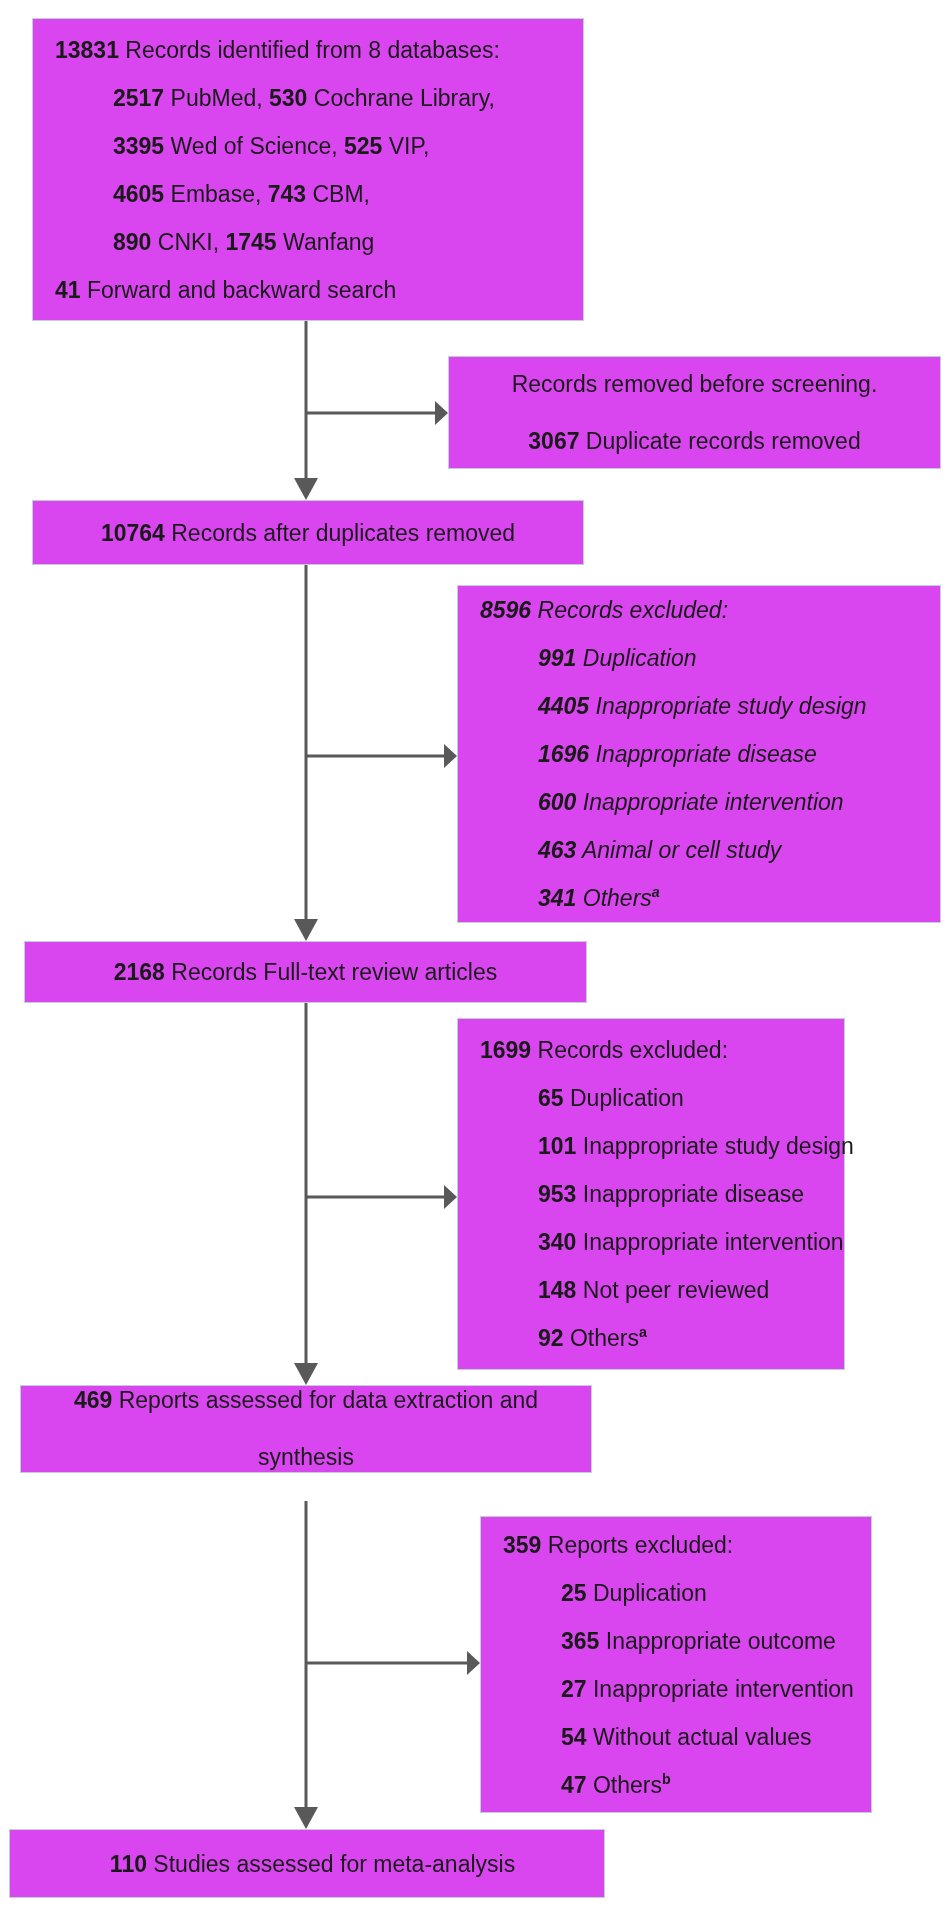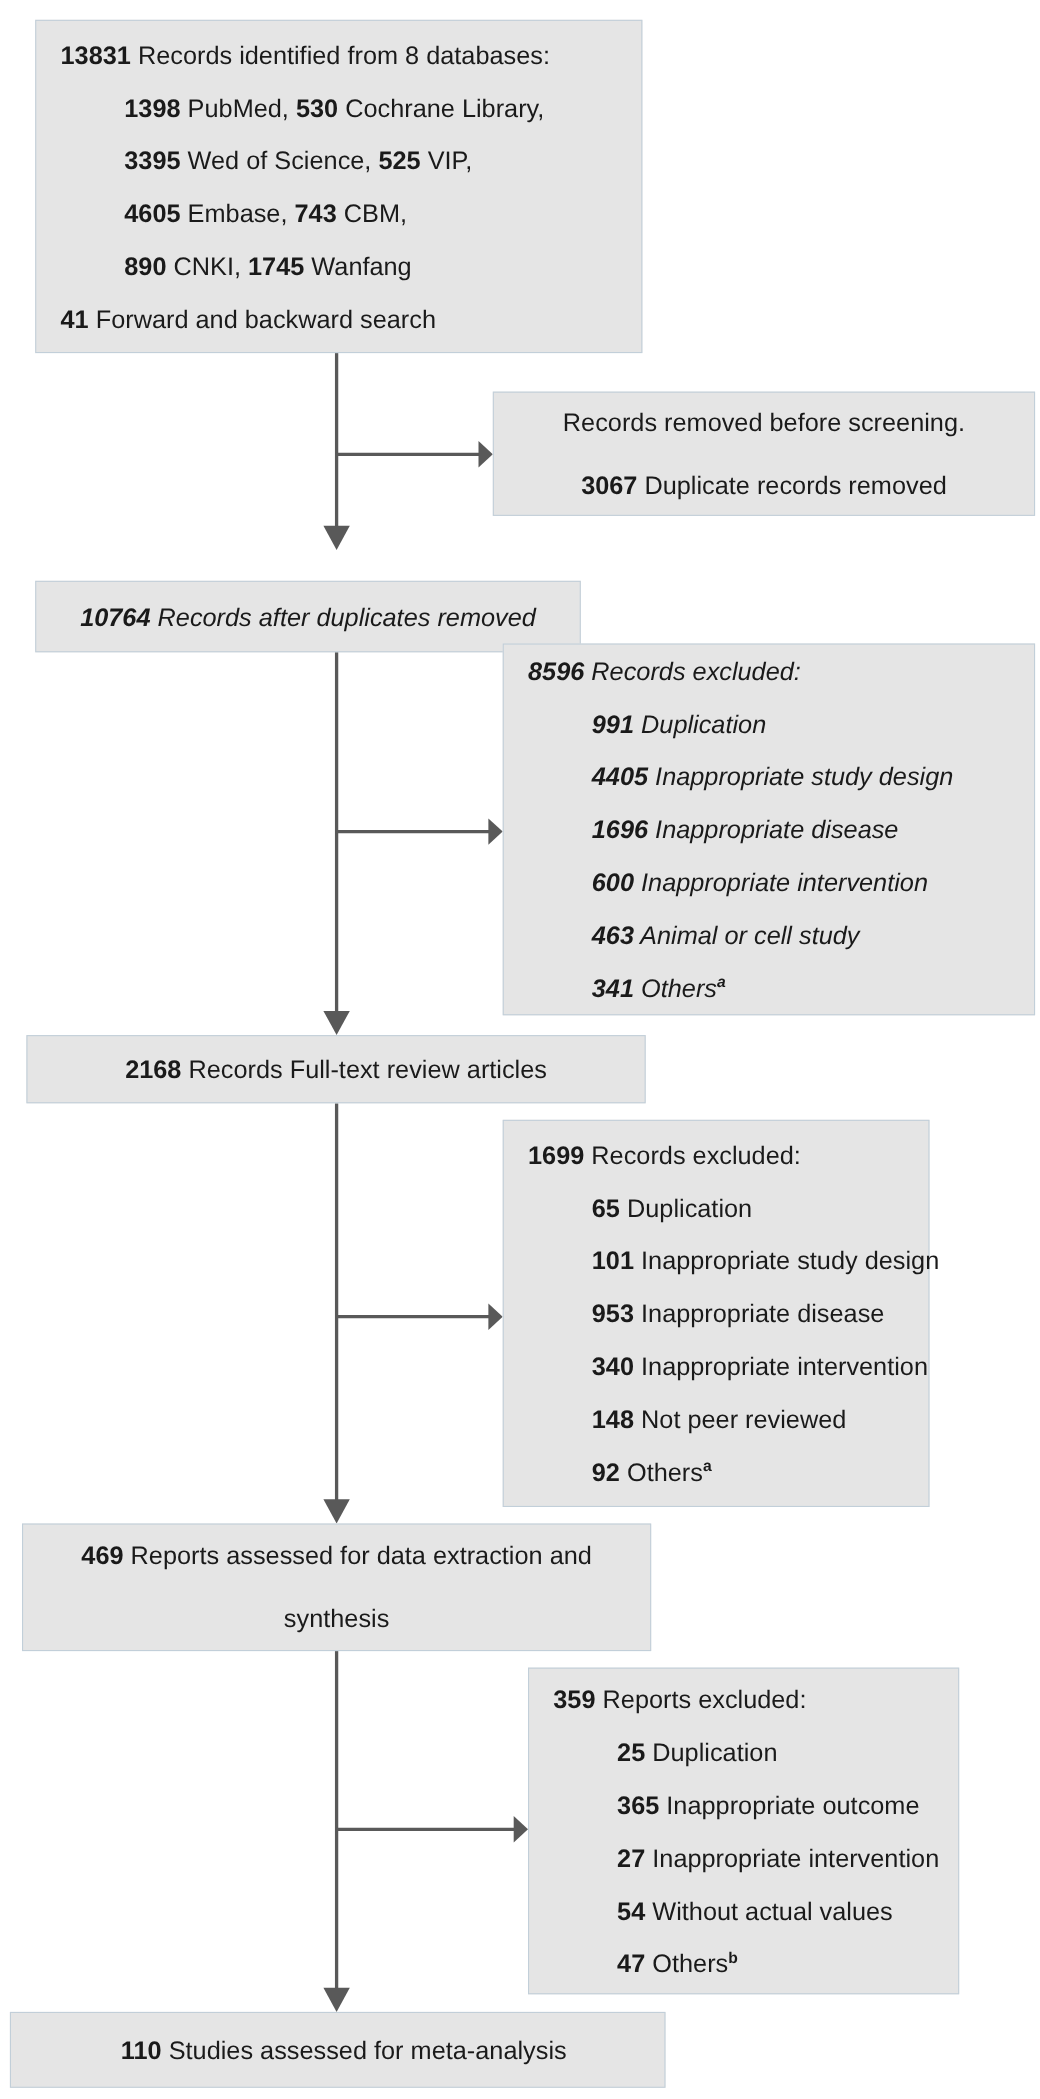--- a/index.html
+++ b/index.html
@@ -8,21 +8,21 @@
     width:945px;height:1908px;
     background:#ffffff;
     font-family:"Liberation Sans", sans-serif;
     color:#1a1a1a;
     font-size:23px;
     overflow:hidden;
   }
   .box{
     position:absolute;
     box-sizing:border-box;
-    background:#e5e5e5;
+    background:#d946ef;
     border:1px solid #c2cfd9;
     display:flex;
     flex-direction:column;
     justify-content:center;
     padding:0 22px;
   }
   .line{line-height:48px;white-space:nowrap;}
   .roomy .line{line-height:57px;}
   .indent{padding-left:58px;}
   .center{text-align:center;align-items:center;}
@@ -67,33 +67,33 @@
       <polygon points="294,1807 318,1807 306,1829"></polygon>
     </g>
     <g>
       <line x1="306" y1="1663" x2="469" y2="1663"></line>
       <polygon points="467,1651 467,1675 480,1663"></polygon>
     </g>
   </svg>
 
   <div class="box" style="left:32px;top:18px;width:552px;height:303px;">
     <div class="line"><b>13831</b><span> Records identified from 8 databases:</span></div>
-    <div class="line indent"><b>1398</b><span> PubMed, </span><b>530</b><span> Cochrane Library,</span></div>
+    <div class="line indent"><b>2517</b><span> PubMed, </span><b>530</b><span> Cochrane Library,</span></div>
     <div class="line indent"><b>3395</b><span> Wed of Science, </span><b>525</b><span> VIP,</span></div>
     <div class="line indent"><b>4605</b><span> Embase, </span><b>743</b><span> CBM,</span></div>
     <div class="line indent"><b>890</b><span> CNKI, </span><b>1745</b><span> Wanfang</span></div>
     <div class="line"><b>41</b><span> Forward and backward search</span></div>
   </div>
 
   <div class="box center roomy" style="left:448px;top:356px;width:493px;height:113px;">
     <div class="line"><span>Records removed before screening.</span></div>
     <div class="line"><b>3067</b><span> Duplicate records removed</span></div>
   </div>
 
-  <div class="box center" style="left:32px;top:528px;width:496px;height:65px;font-style:italic;">
+  <div class="box center" style="left:32px;top:500px;width:552px;height:65px;">
     <div class="line"><b>10764</b><span> Records after duplicates removed</span></div>
   </div>
 
   <div class="box" style="left:457px;top:585px;width:484px;height:338px;font-style:italic;">
     <div class="line"><b>8596</b><span> Records excluded:</span></div>
     <div class="line indent"><b>991</b><span> Duplication</span></div>
     <div class="line indent"><b>4405</b><span> Inappropriate study design</span></div>
     <div class="line indent"><b>1696</b><span> Inappropriate disease</span></div>
     <div class="line indent"><b>600</b><span> Inappropriate intervention</span></div>
     <div class="line indent"><b>463</b><span> Animal or cell study</span></div>
@@ -107,21 +107,21 @@
   <div class="box" style="left:457px;top:1018px;width:388px;height:352px;">
     <div class="line"><b>1699</b><span> Records excluded:</span></div>
     <div class="line indent"><b>65</b><span> Duplication</span></div>
     <div class="line indent"><b>101</b><span> Inappropriate study design</span></div>
     <div class="line indent"><b>953</b><span> Inappropriate disease</span></div>
     <div class="line indent"><b>340</b><span> Inappropriate intervention</span></div>
     <div class="line indent"><b>148</b><span> Not peer reviewed</span></div>
     <div class="line indent"><b>92</b><span> Others</span><sup>a</sup></div>
   </div>
 
-  <div class="box center roomy" style="left:20px;top:1385px;width:572px;height:116px;">
+  <div class="box center roomy" style="left:20px;top:1385px;width:572px;height:88px;">
     <div class="line"><b>469</b><span> Reports assessed for data extraction and</span></div>
     <div class="line"><span>synthesis</span></div>
   </div>
 
   <div class="box" style="left:480px;top:1516px;width:392px;height:297px;">
     <div class="line"><b>359</b><span> Reports excluded:</span></div>
     <div class="line indent"><b>25</b><span> Duplication</span></div>
     <div class="line indent"><b>365</b><span> Inappropriate outcome</span></div>
     <div class="line indent"><b>27</b><span> Inappropriate intervention</span></div>
     <div class="line indent"><b>54</b><span> Without actual values</span></div>

